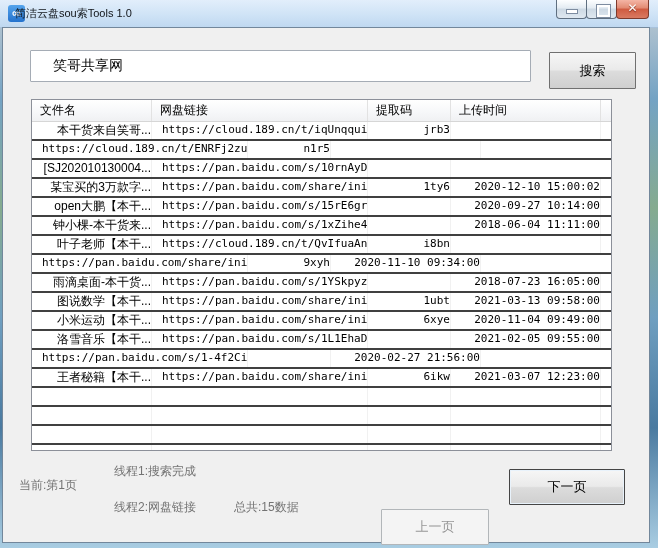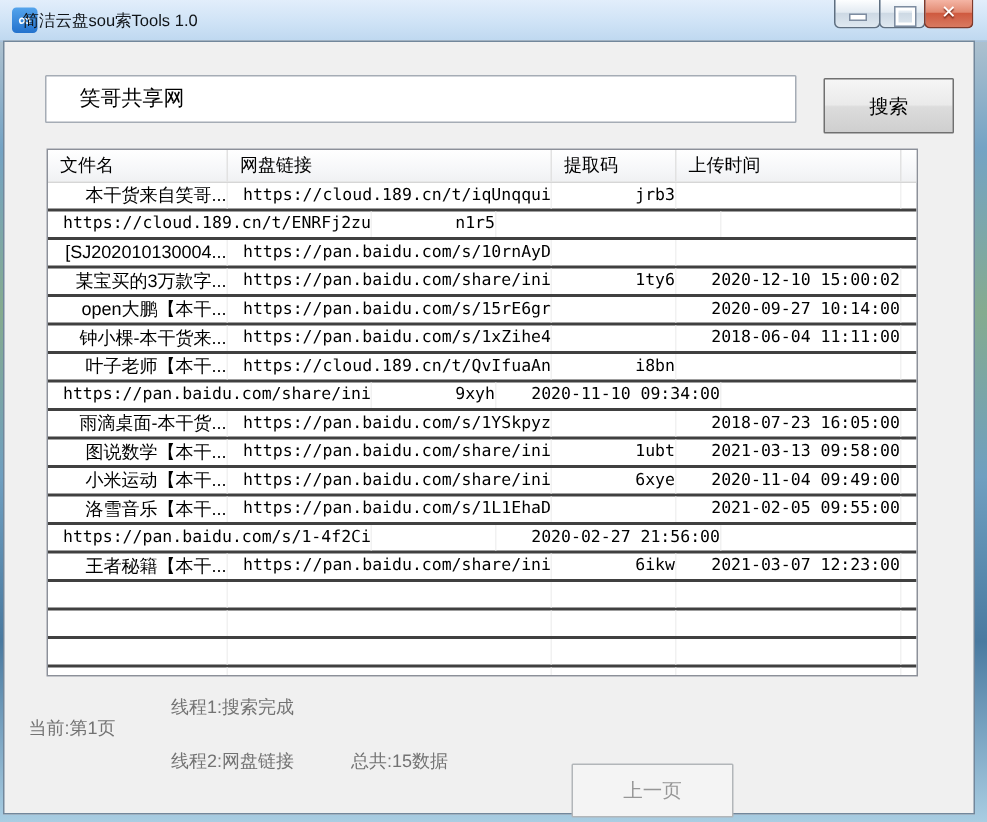--- a/index.html
+++ b/index.html
@@ -266,16 +266,17 @@
             </div>
           </div>
       </div>
 
       <div class="status-label lbl-current">当前:第1页</div>
       <div class="status-label lbl-thread1">线程1:搜索完成</div>
       <div class="status-label lbl-thread2">线程2:网盘链接</div>
       <div class="status-label lbl-total">总共:15数据</div>
 
       <button class="btn btn-prev" disabled="">上一页</button>
+      <button class="btn btn-next">下一页</button>
 
     </div>
   </div>
 </div>
 
 </body></html>

